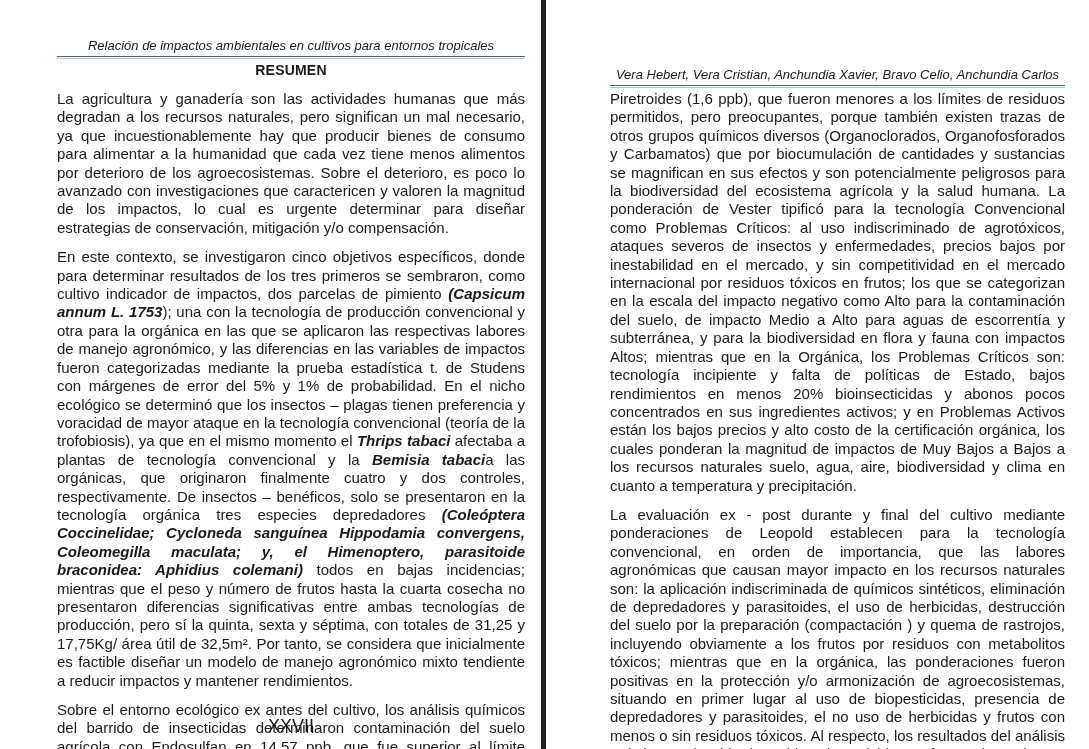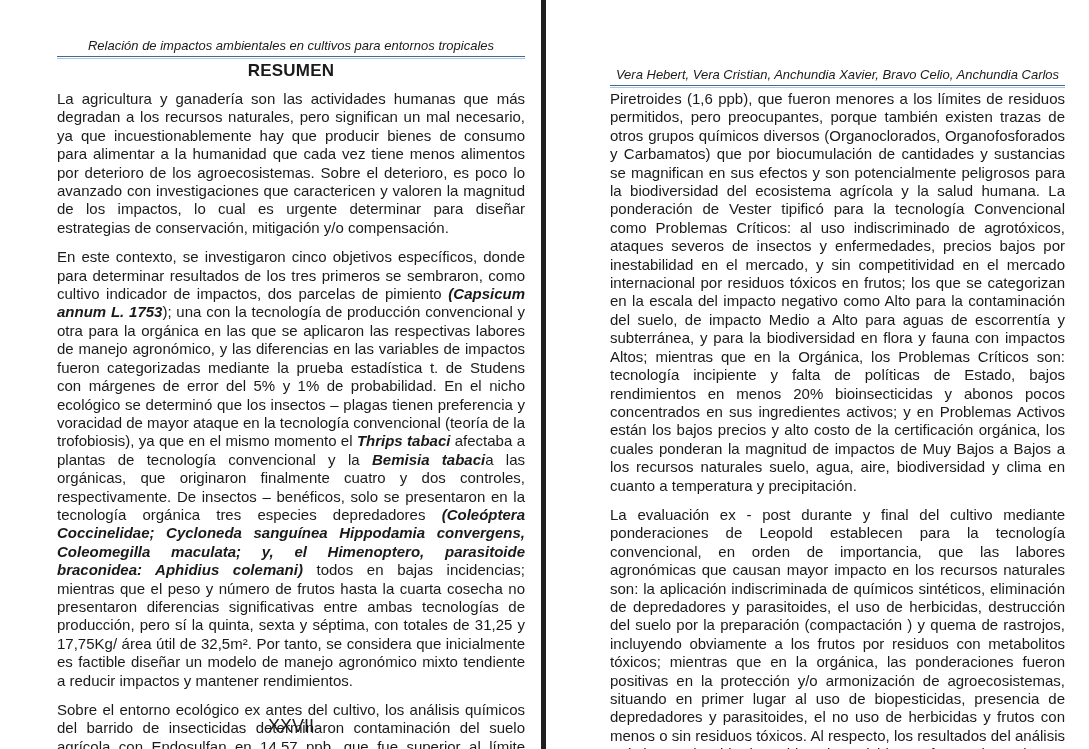--- a/index.html
+++ b/index.html
@@ -36,21 +36,21 @@
     position:absolute;top:38px;width:100%;
     text-align:center;font-style:italic;font-size:13px;line-height:15px;
     white-space:nowrap;
   }
   .head-rule{
     position:absolute;top:56px;width:100%;height:3px;
     background:linear-gradient(to bottom,var(--rule-top) 0 40%,var(--paper) 40% 55%,var(--rule-bottom) 55% 100%);
   }
   .doc-title{
     position:absolute;top:61px;width:100%;
-    text-align:center;font-weight:bold;font-size:17px;line-height:19px;
+    text-align:center;font-weight:bold;font-size:14px;line-height:19px;
     letter-spacing:.2px;
   }
   .body-text{
     position:absolute;width:100%;
     font-size:15px;line-height:18.4px;
     text-align:justify;text-justify:inter-word;
   }
   .page-left .body-text{top:90px;}
   .page-right .body-text{top:61px;}
   .body-text p{margin:0 0 11px 0;padding:0;}

